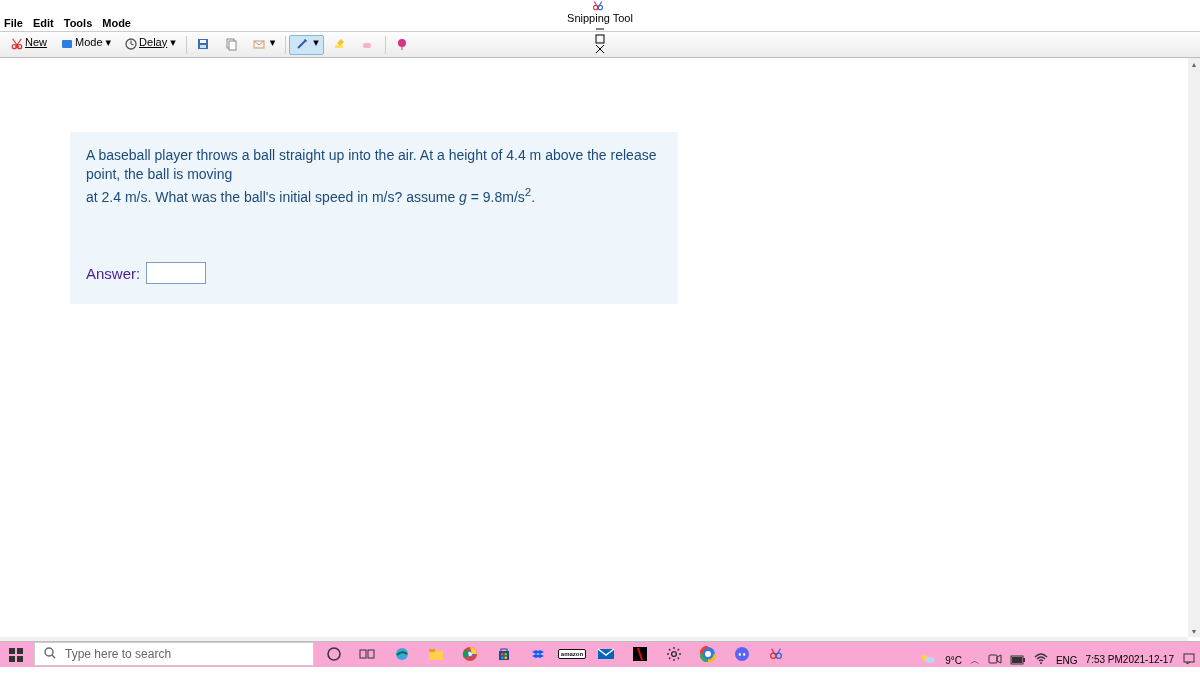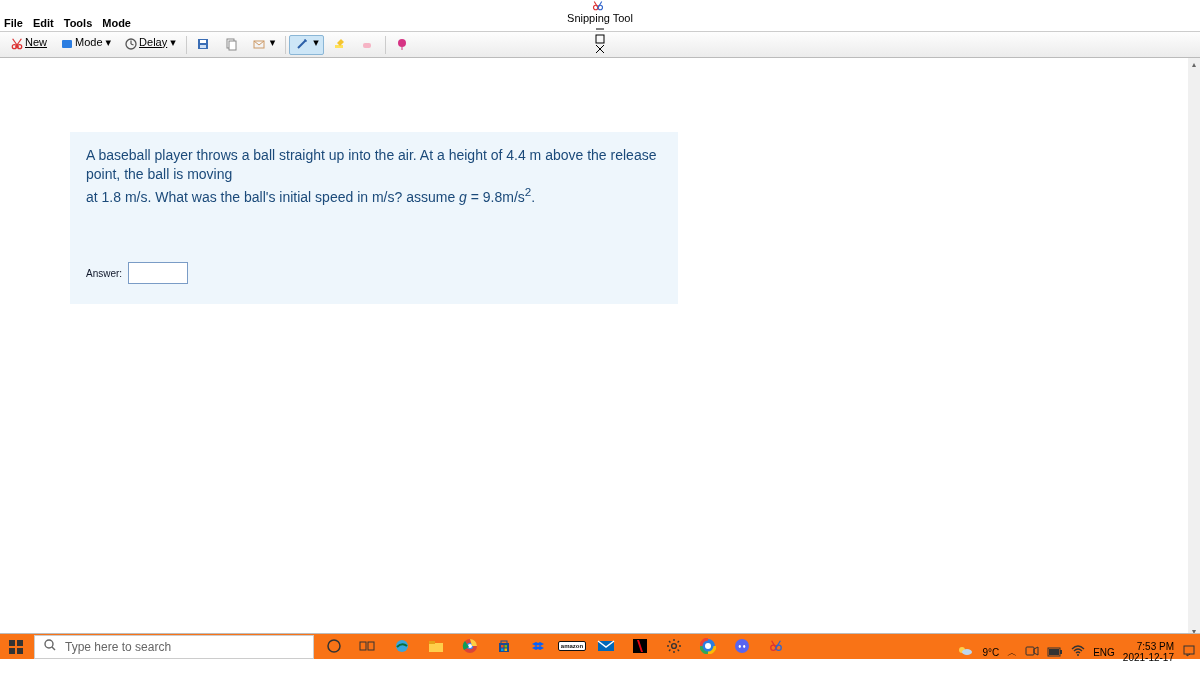--- a/index.html
+++ b/index.html
@@ -28,34 +28,34 @@
   
   .capture-viewport { position: absolute; top: 58px; left: 0; right: 12px; bottom: 38px; background: #fff; }
   .scroll-v { position: absolute; top: 58px; right: 0; width: 12px; bottom: 38px; background: #f0f0f0; display: flex; flex-direction: column; align-items: center; justify-content: space-between; }
   .scroll-v .arr, .scroll-h .arr { width: 12px; height: 12px; display:flex;align-items:center;justify-content:center;color:#666;font-size:8px;}
   .scroll-h { position: absolute; left: 0; right: 12px; bottom: 26px; height: 12px; background: #f0f0f0; display: flex; align-items: center; justify-content: space-between; }
 
   .question-card { position: absolute; left: 70px; top: 74px; width: 608px; background: #eef6fc; padding: 14px 16px 20px 16px; color: #1b4a7a; font-size: 14px; }
   .question-text { line-height: 1.35; }
   .q-formula { font-style: italic; }
   .answer-row { margin-top: 56px; display: flex; align-items: center; gap: 6px; }
-  .answer-label { color: #0f172a; font-size: 10px; }
+  .answer-label { color: #4c1d95; font-size: 15px; }
   .answer-input { width: 60px; height: 22px; border: 1px solid #7a9cc6; background:#fff; }
 
   
-  .taskbar { position: absolute; left: 0; right: 0; bottom: 16px; height: 26px; background: #f97316; border-top: 1px solid #bcbcbc; display: flex; align-items: center; font-size: 12px; }
+  .taskbar { position: absolute; left: 0; right: 0; bottom: 8px; height: 26px; background: #f9a8d4; border-top: 1px solid #bcbcbc; display: flex; font-size: 12px; }
   .task-start { width: 32px; height: 26px; display:flex;align-items:center;justify-content:center; }
   .task-search { display:flex;align-items:center;height:24px;width:280px;background:#fff;border:1px solid #ccc;margin-left:2px;padding:0 8px;color:#666;gap:8px;}
   .task-icons { display:flex;align-items:center;gap:10px;margin-left:8px;}
   .task-icons>div { width:24px;height:20px;display:flex;align-items:center;justify-content:center;border-bottom:2px solid transparent;}
   .accent-blue{border-bottom-color:#0078d4;}
   .accent-orange{border-bottom-color:#f7630c;}
   .accent-teal{border-bottom-color:#00b294;}
   .tray { margin-left:auto; display:flex;align-items:center;gap:8px;padding-right:4px;margin-top:12px;}
-  .tray .dt { display:flex;flex-direction:column;align-items:flex-end;font-size:10px;line-height:1.05;color:#000;}
+  .tray .dt { display:flex;flex-direction:row;align-items:flex-end;font-size:10px;line-height:1.05;color:#000;}
   .tray .small { font-size:10px;color:#000;}
   .amazon-chip{font-size:6px;font-weight:bold;color:#111;background:#fff;border:1px solid #111;border-radius:2px;padding:1px 2px;line-height:1;}
 </style>
 </head>
 <body>
 
 <div class="titlebar">
   <span class="app-icon">
     <svg width="12" height="12" viewBox="0 0 16 16">
         <circle cx="5" cy="10" r="3" fill="none" stroke="#d33" stroke-width="1.5"></circle>
@@ -183,21 +183,21 @@
           <line x1="7" y1="10" x2="7" y2="13" stroke="#d63384"></line>
         </svg>
       </span>
     </div>
 </div>
 
 <div class="capture-viewport">
   <div class="question-card">
     <div class="question-text">
       <span>A baseball player throws a ball straight up into the air. At a height of 4.4 m above the release point, the ball is moving</span><br>
-      <span>at 1.8 m/s. What was the ball's initial speed in m/s? assume </span><span class="q-formula"><span>g</span></span><span> = </span><span>9.8m/s</span><sup>2</sup><span>.</span>
+      <span>at 2.4 m/s. What was the ball's initial speed in m/s? assume </span><span class="q-formula"><span>g</span></span><span> = </span><span>9.8m/s</span><sup>2</sup><span>.</span>
     </div>
     <div class="answer-row">
       <span class="answer-label">Answer:</span>
       <input class="answer-input" type="text" style="">
     </div>
   </div>
 </div>
 
 <div class="scroll-v">
   <div class="arr">▴</div>

